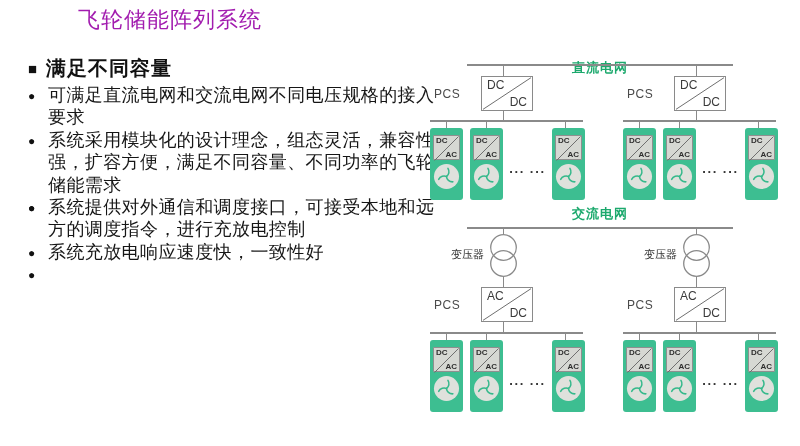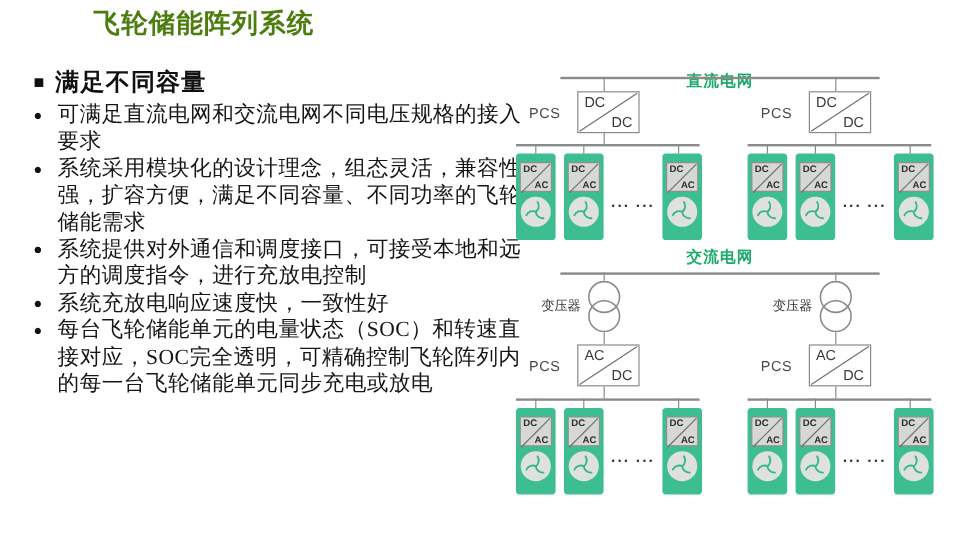--- a/index.html
+++ b/index.html
@@ -3,21 +3,21 @@
 <meta charset="utf-8">
 <style>
   html,body{margin:0;padding:0;}
   body{
     width:800px;height:446px;background:#ffffff;position:relative;overflow:hidden;
     font-family:"Liberation Serif", serif;color:#1c1c1c;
   }
   
   .title{
     position:absolute;left:78px;top:5px;margin:0;
-    font-size:22px;font-weight:700;letter-spacing:1px;color:#4d7c0f;
+    font-size:22px;font-weight:400;letter-spacing:1px;color:#a21caf;
   }
   .section-head{
     position:absolute;left:28px;top:55px;
     font-size:20px;font-weight:700;color:#111;letter-spacing:1px;
     display:flex;align-items:center;gap:8px;
   }
   .section-head .sq{font-size:15px;line-height:1;position:relative;top:1px;}
   .features{
     position:absolute;left:28px;top:84px;width:414px;margin:0;padding:0;list-style:none;
   }
@@ -41,21 +41,21 @@
   .ac-label{top:163px;}
   .top-bus{top:22px;left:41px;width:266px;}
   .bottom-bus{top:185px;left:41px;width:266px;}
   .branch{position:absolute;width:155px;}
   .tb{top:22px;height:136px;}
   .bb{top:185px;height:185px;}
   .b1{left:4px;}
   .b2{left:197px;}
   
   .pcs{
-    position:absolute;left:4px;width:40px;text-align:center;
+    position:absolute;left:4px;width:40px;text-align:left;
     font-size:12px;color:#4a4a4a;letter-spacing:0.5px;
   }
   .cbox{
     position:absolute;left:51px;width:52px;background:#fff;
     border:1.2px solid #8a8a8a;box-sizing:border-box;
   }
   .cbox .dsvg{position:absolute;left:0;top:0;width:100%;height:100%;}
   .cbox .tl{position:absolute;left:5px;top:1px;font-size:12px;color:#3a3a3a;}
   .cbox .br{position:absolute;right:5px;bottom:1px;font-size:12px;color:#3a3a3a;}
   .dsvg line{stroke:#6f6f6f;stroke-width:1;vector-effect:non-scaling-stroke;}
@@ -113,21 +113,21 @@
   <span class="sq">■</span>
   <span>满足不同容量</span>
 </div>
 
 <ul class="features">
   <li><span class="blt">●</span><span>可满足直流电网和交流电网不同电压规格的接入要求</span></li>
   <li><span class="blt">●</span><span>系统采用模块化的设计理念，组态灵活，兼容性强，扩容方便，满足不同容量、不同功率的飞轮储能需求</span></li>
   <li><span class="blt">●</span></li>
   <li><span class="blt">●</span><span>系统提供对外通信和调度接口，可接受本地和远方的调度指令，进行充放电控制</span></li>
   <li><span class="blt">●</span><span>系统充放电响应速度快，一致性好</span></li>
-  <li><span class="blt">●</span><span>每台飞轮储能单元的电量状态（SOC）和转速直接对应，SOC完全透明，可精确控制飞轮阵列内的每一台飞轮储能单元同步充电或放电</span></li>
+  <li><span class="blt">●</span></li>
 </ul>
 
 <div class="diagram">
 
   <div class="grid-label dc-label">直流电网</div>
   <div class="hl top-bus"></div>
 
   <div class="branch tb b1">
     <div class="vl drop"></div>
     <span class="pcs">PCS</span>

